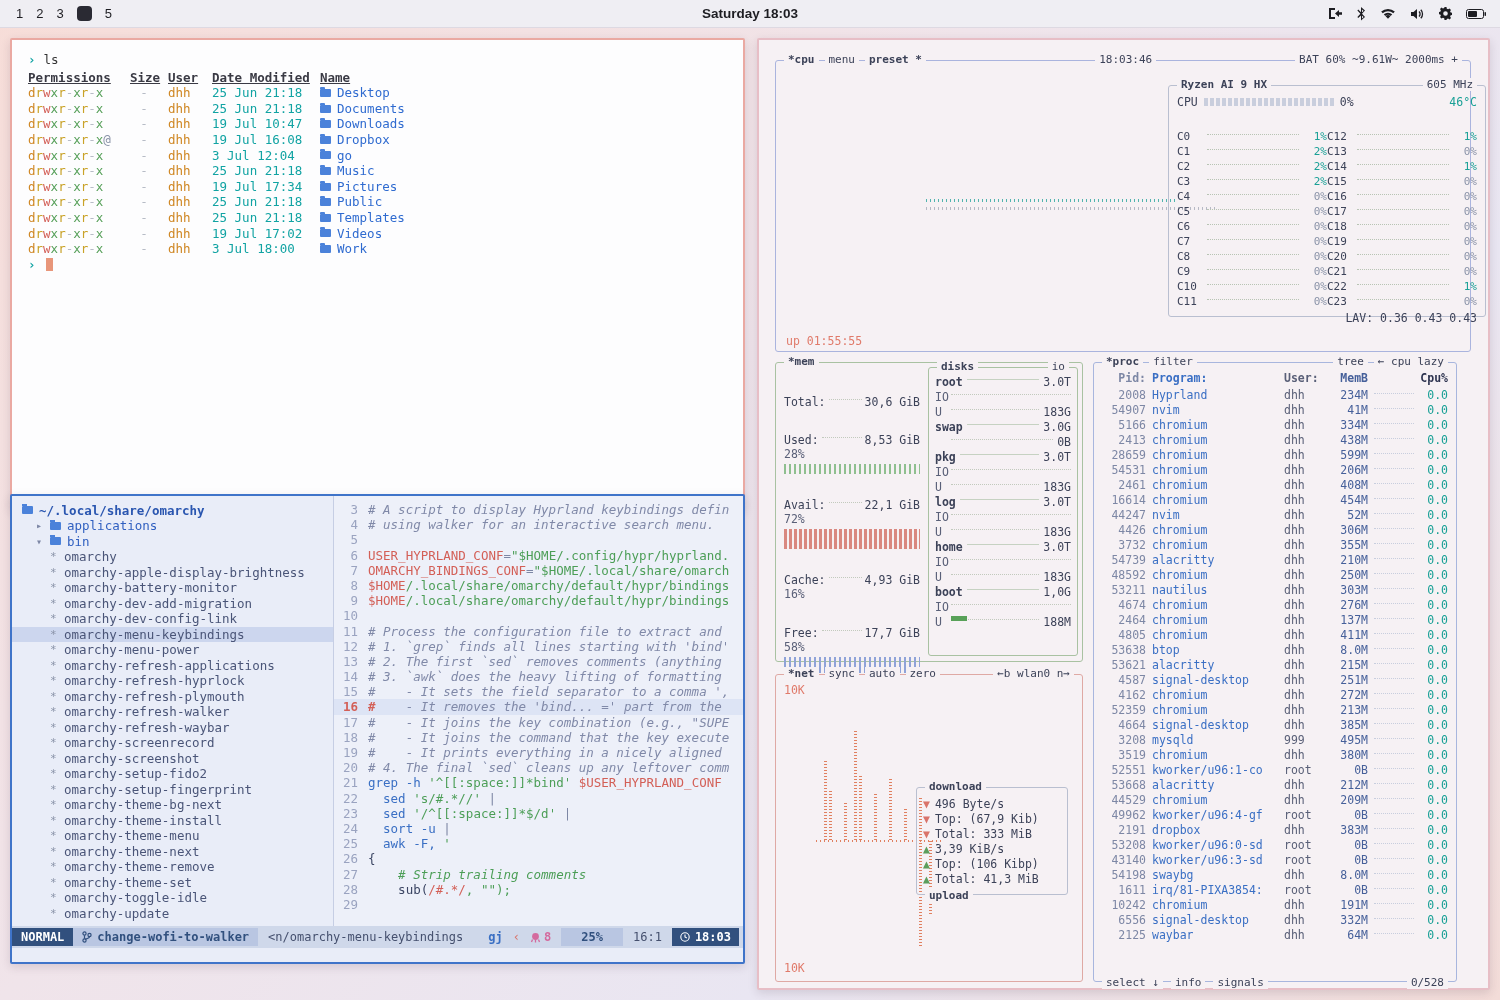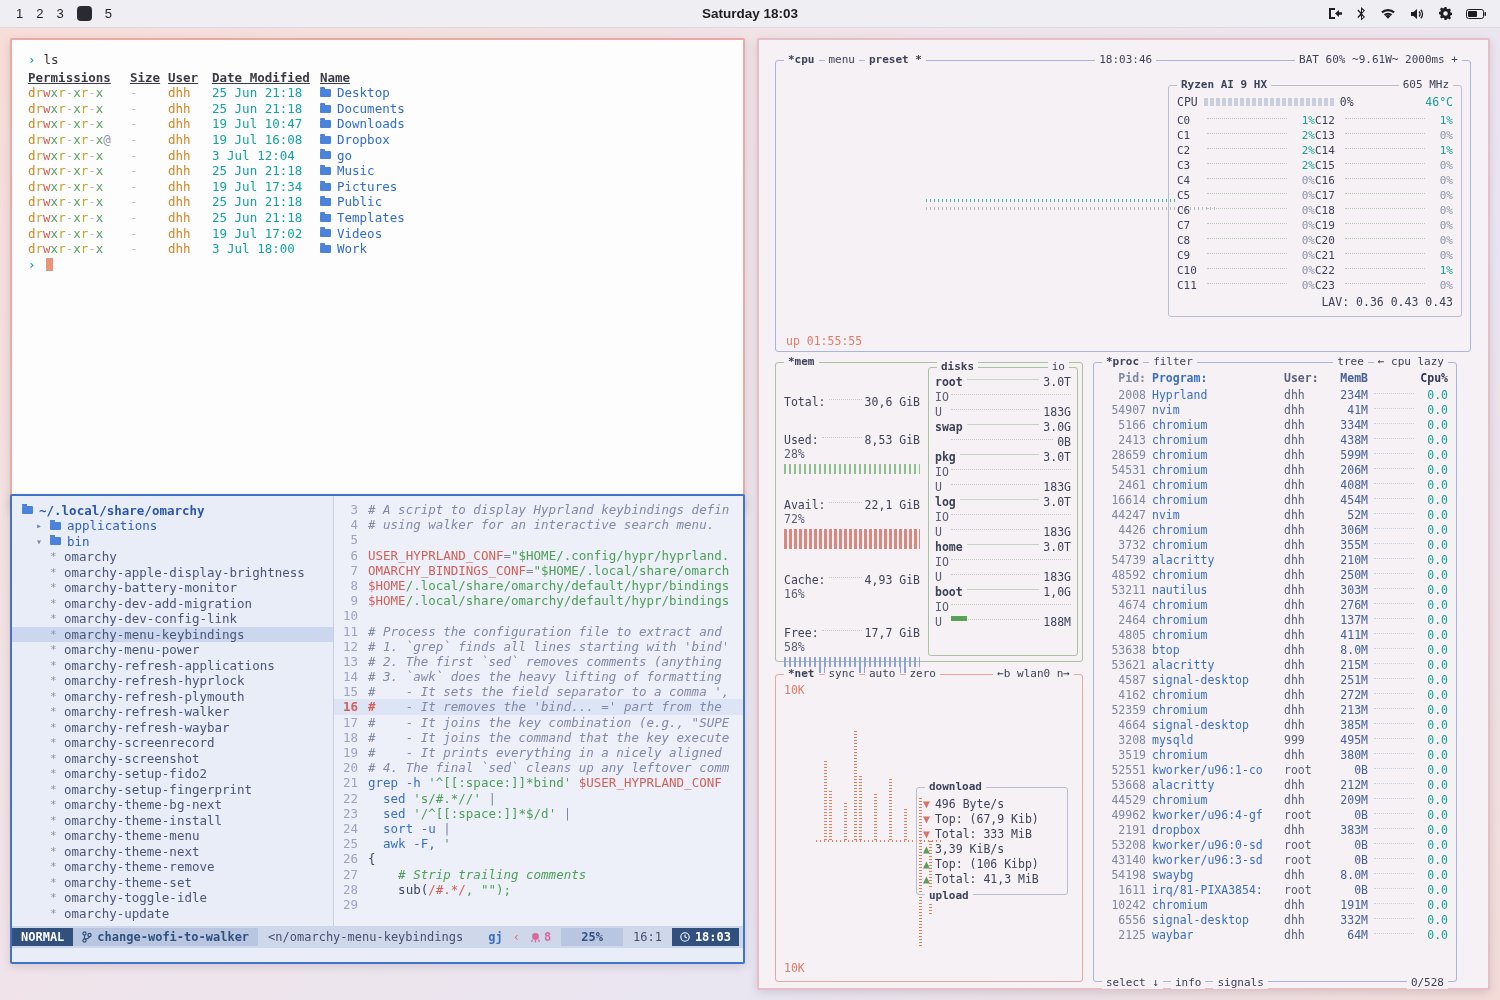--- a/index.html
+++ b/index.html
@@ -26,21 +26,21 @@
   
   .termpad{padding:12px 16px;font-size:12.5px;line-height:15.6px;color:#333;}
   .promptline{display:flex;gap:8px;align-items:center;}
   .psym{color:#11a3a3;font-weight:bold;}
   .pcmd{color:#333;}
   .cursor{display:inline-block;width:7px;height:13px;background:#e8967a;margin-left:2px;}
   .thead,.trow{display:flex;gap:10px;}
   .thead{margin-top:2px;}
   .thead span{color:#3a3a44;text-decoration:underline;font-weight:bold;}
   .tperm{width:92px;}
-  .tsize{width:28px;text-align:left;}
+  .tsize{width:28px;text-align:center;}
   .tuser{width:34px;}
   .tdate{width:98px;}
   .tname-cell{display:flex;align-items:center;gap:6px;}
   .pd{color:#cf8724;} .pr{color:#c9a227;} .pw{color:#d35f57;} .px{color:#57a05a;}
   .pn{color:#b7bcc6;} .pa{color:#8a93a8;}
   .tsize,.tsz{color:#b7bcc6;}
   .tuser{color:#cf8724;}
   .tdate{color:#11a3a3;}
   .tname{color:#2f6bd0;}
   .ficon{display:inline-block;width:11px;height:8px;background:#4b82da;border-radius:1px;position:relative;flex:none;}
@@ -92,25 +92,25 @@
   .box-mem{left:16px;top:322px;width:308px;height:300px;border-color:#a9c2a2;}
   .box-net{left:16px;top:634px;width:308px;height:308px;border-color:#dfa9a4;}
   .box-proc{left:334px;top:322px;width:364px;height:620px;border-color:#a8b6de;}
   .chiprow{position:absolute;top:-8px;display:flex;gap:6px;}
   .chiprow.rt{right:8px;} .chiprow.lf{left:8px;}
   .chip{background:#f6f1f4;padding:0 4px;font-size:11px;color:#3c4258;white-space:nowrap;}
   .chip.b{font-weight:bold;}
   .chipbot{position:absolute;bottom:-8px;display:flex;gap:8px;}
   .chipbot.lf{left:8px;} .chipbot.rt{right:8px;}
   
-  .ryzen{position:absolute;left:392px;top:24px;width:294px;height:232px;border:1px solid #b9bfd0;border-radius:3px;padding:8px 8px 4px 8px;}
+  .ryzen{position:absolute;left:392px;top:24px;width:318px;height:232px;border:1px solid #b9bfd0;border-radius:3px;padding:8px 8px 4px 8px;}
   .cpurow{display:flex;align-items:center;gap:6px;height:16px;}
   .cpum{width:130px;height:8px;background:repeating-linear-gradient(90deg,#c9cedd 0 4px,transparent 4px 6px);}
   .ctemp{color:#19a096;margin-left:auto;}
-  .coregrid{display:flex;margin-top:3px;}
+  .coregrid{display:flex;margin-top:19px;}
   .corecol{flex:1;}
   .crow{display:flex;align-items:center;gap:4px;height:15px;font-size:11px;}
   .clab{width:26px;color:#3c4258;}
   .clead{flex:1;border-bottom:1px dotted #b8c4b4;margin-bottom:4px;}
   .cpct{width:24px;text-align:right;color:#19a096;}
   .cpct.dim{color:#8a93a8;}
   .lavrow{text-align:right;margin-top:2px;color:#3c4258;}
   .gstrip1{position:absolute;left:150px;top:138px;width:250px;height:3px;
     background:repeating-linear-gradient(90deg,rgba(25,160,150,.75) 0 1px,transparent 1px 4px);}
   .gstrip2{position:absolute;left:150px;top:146px;width:290px;height:3px;

